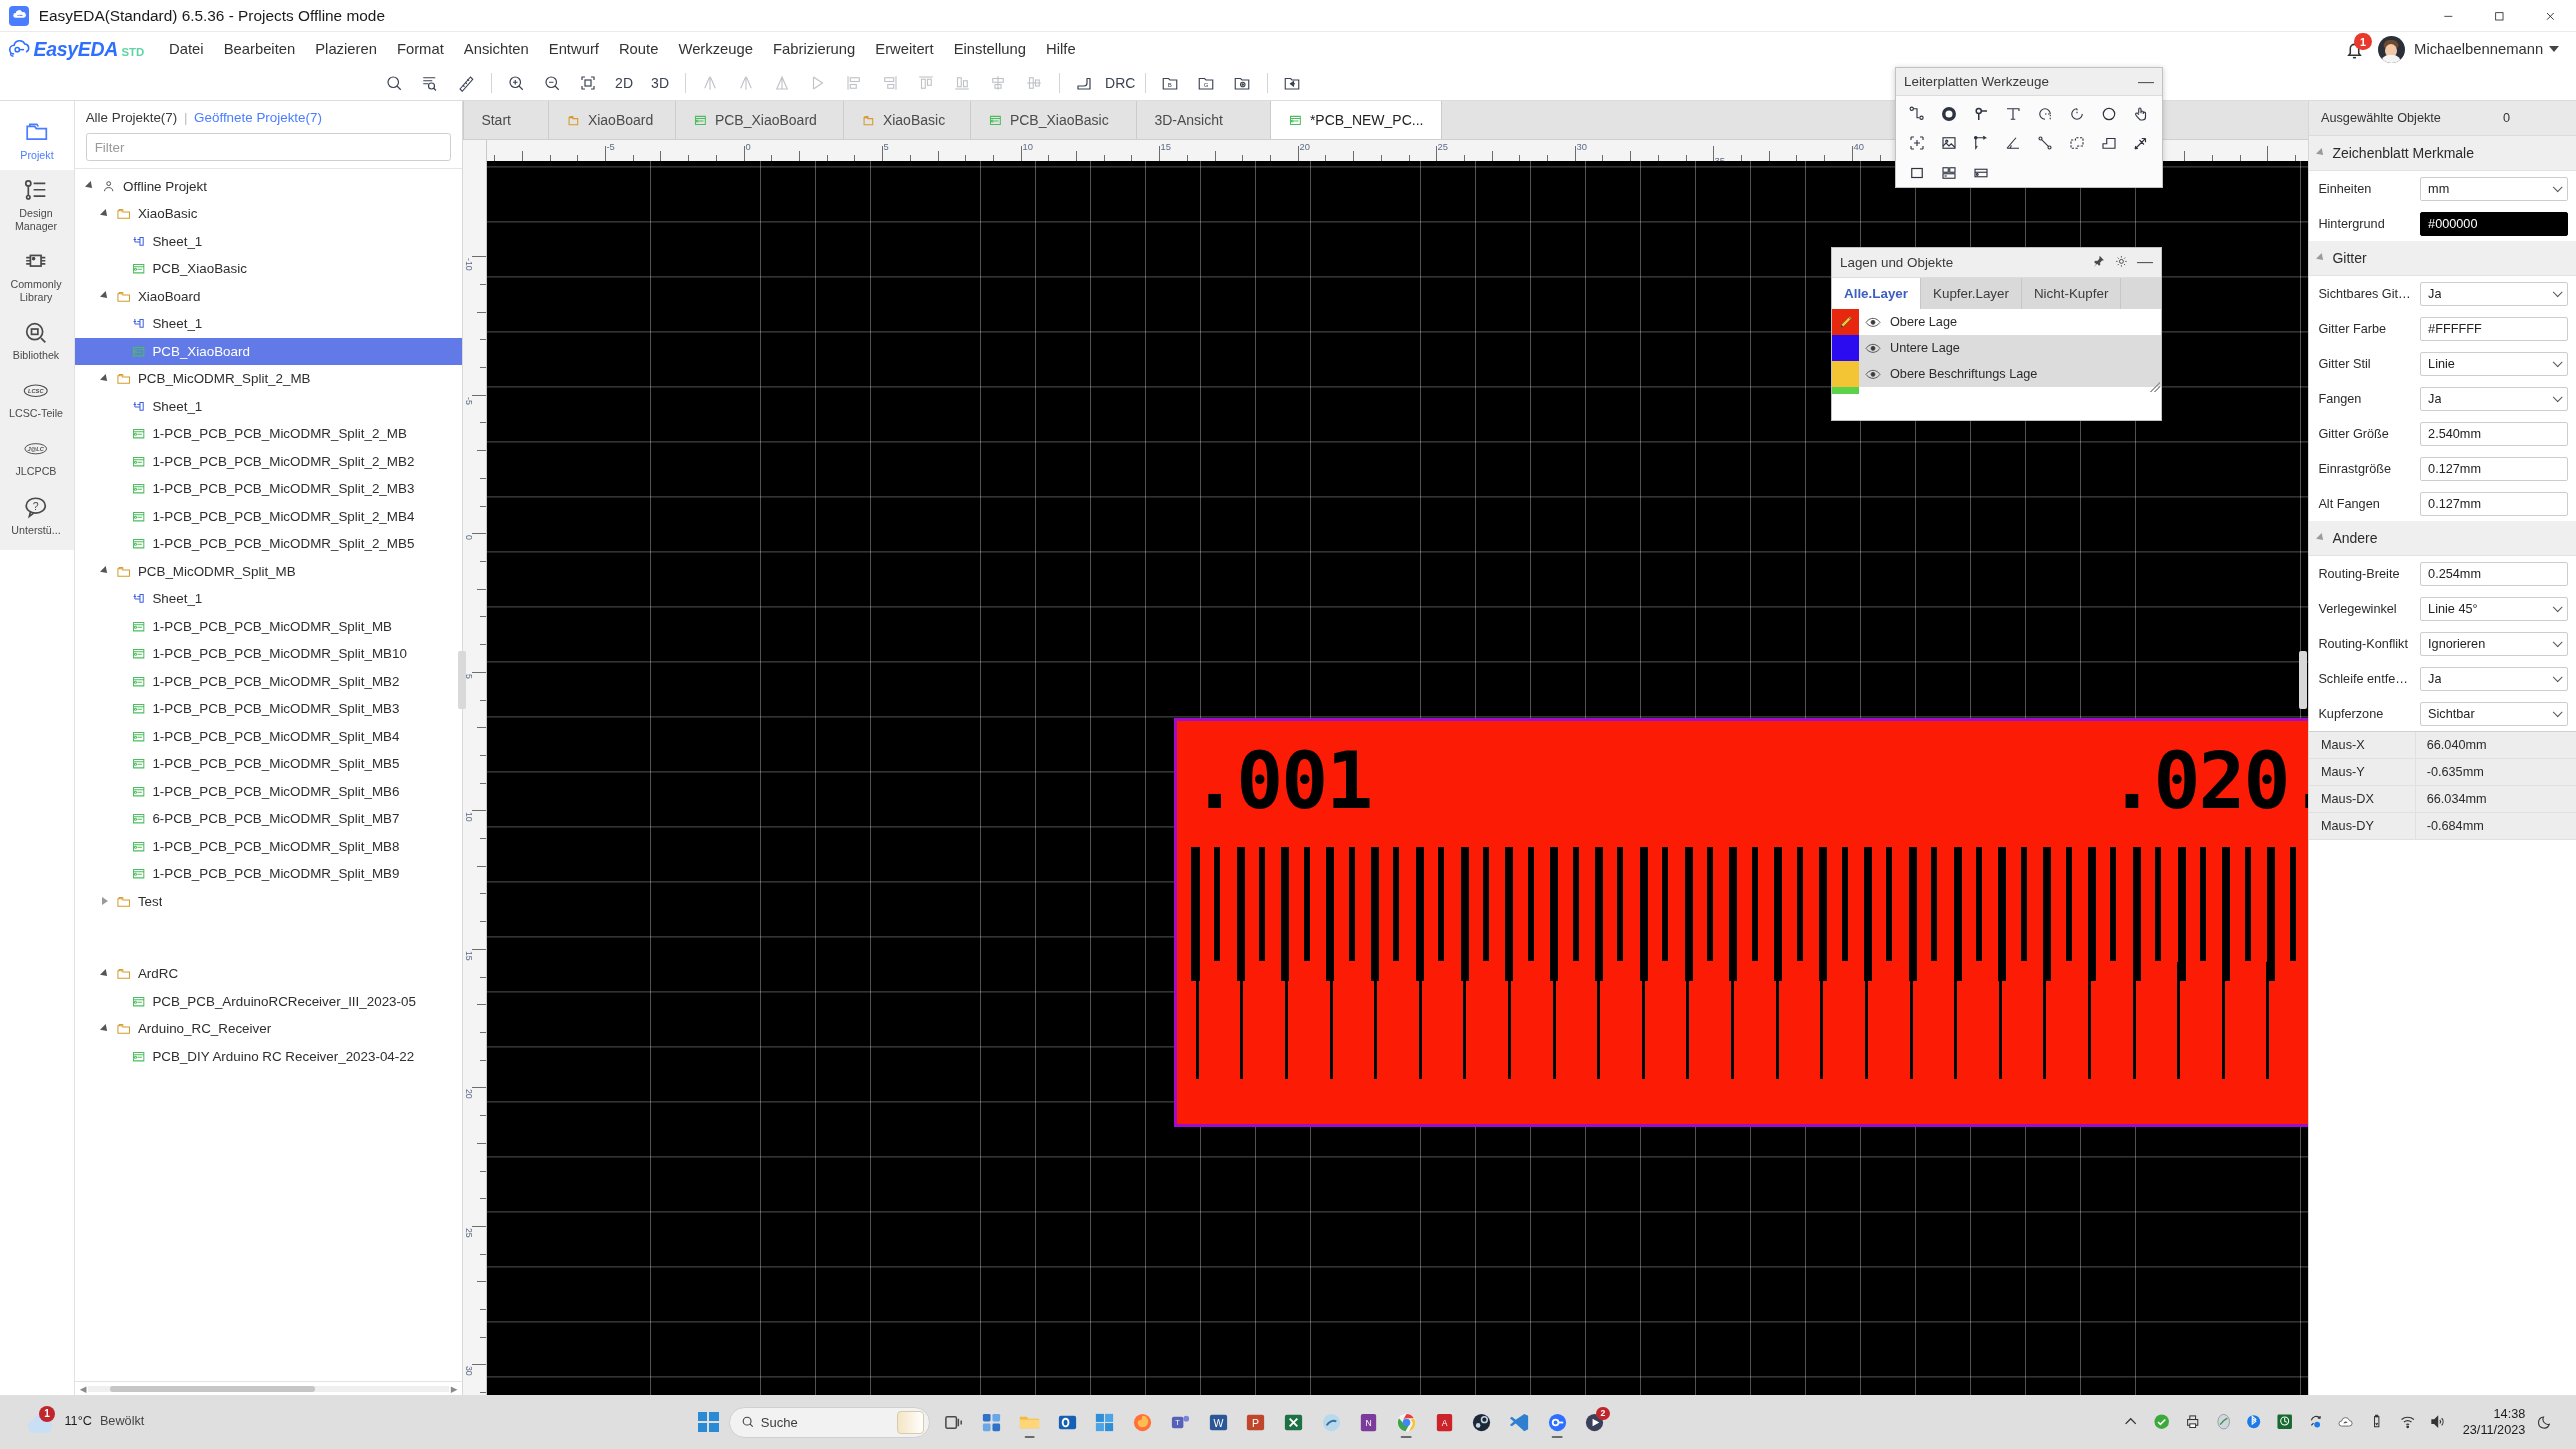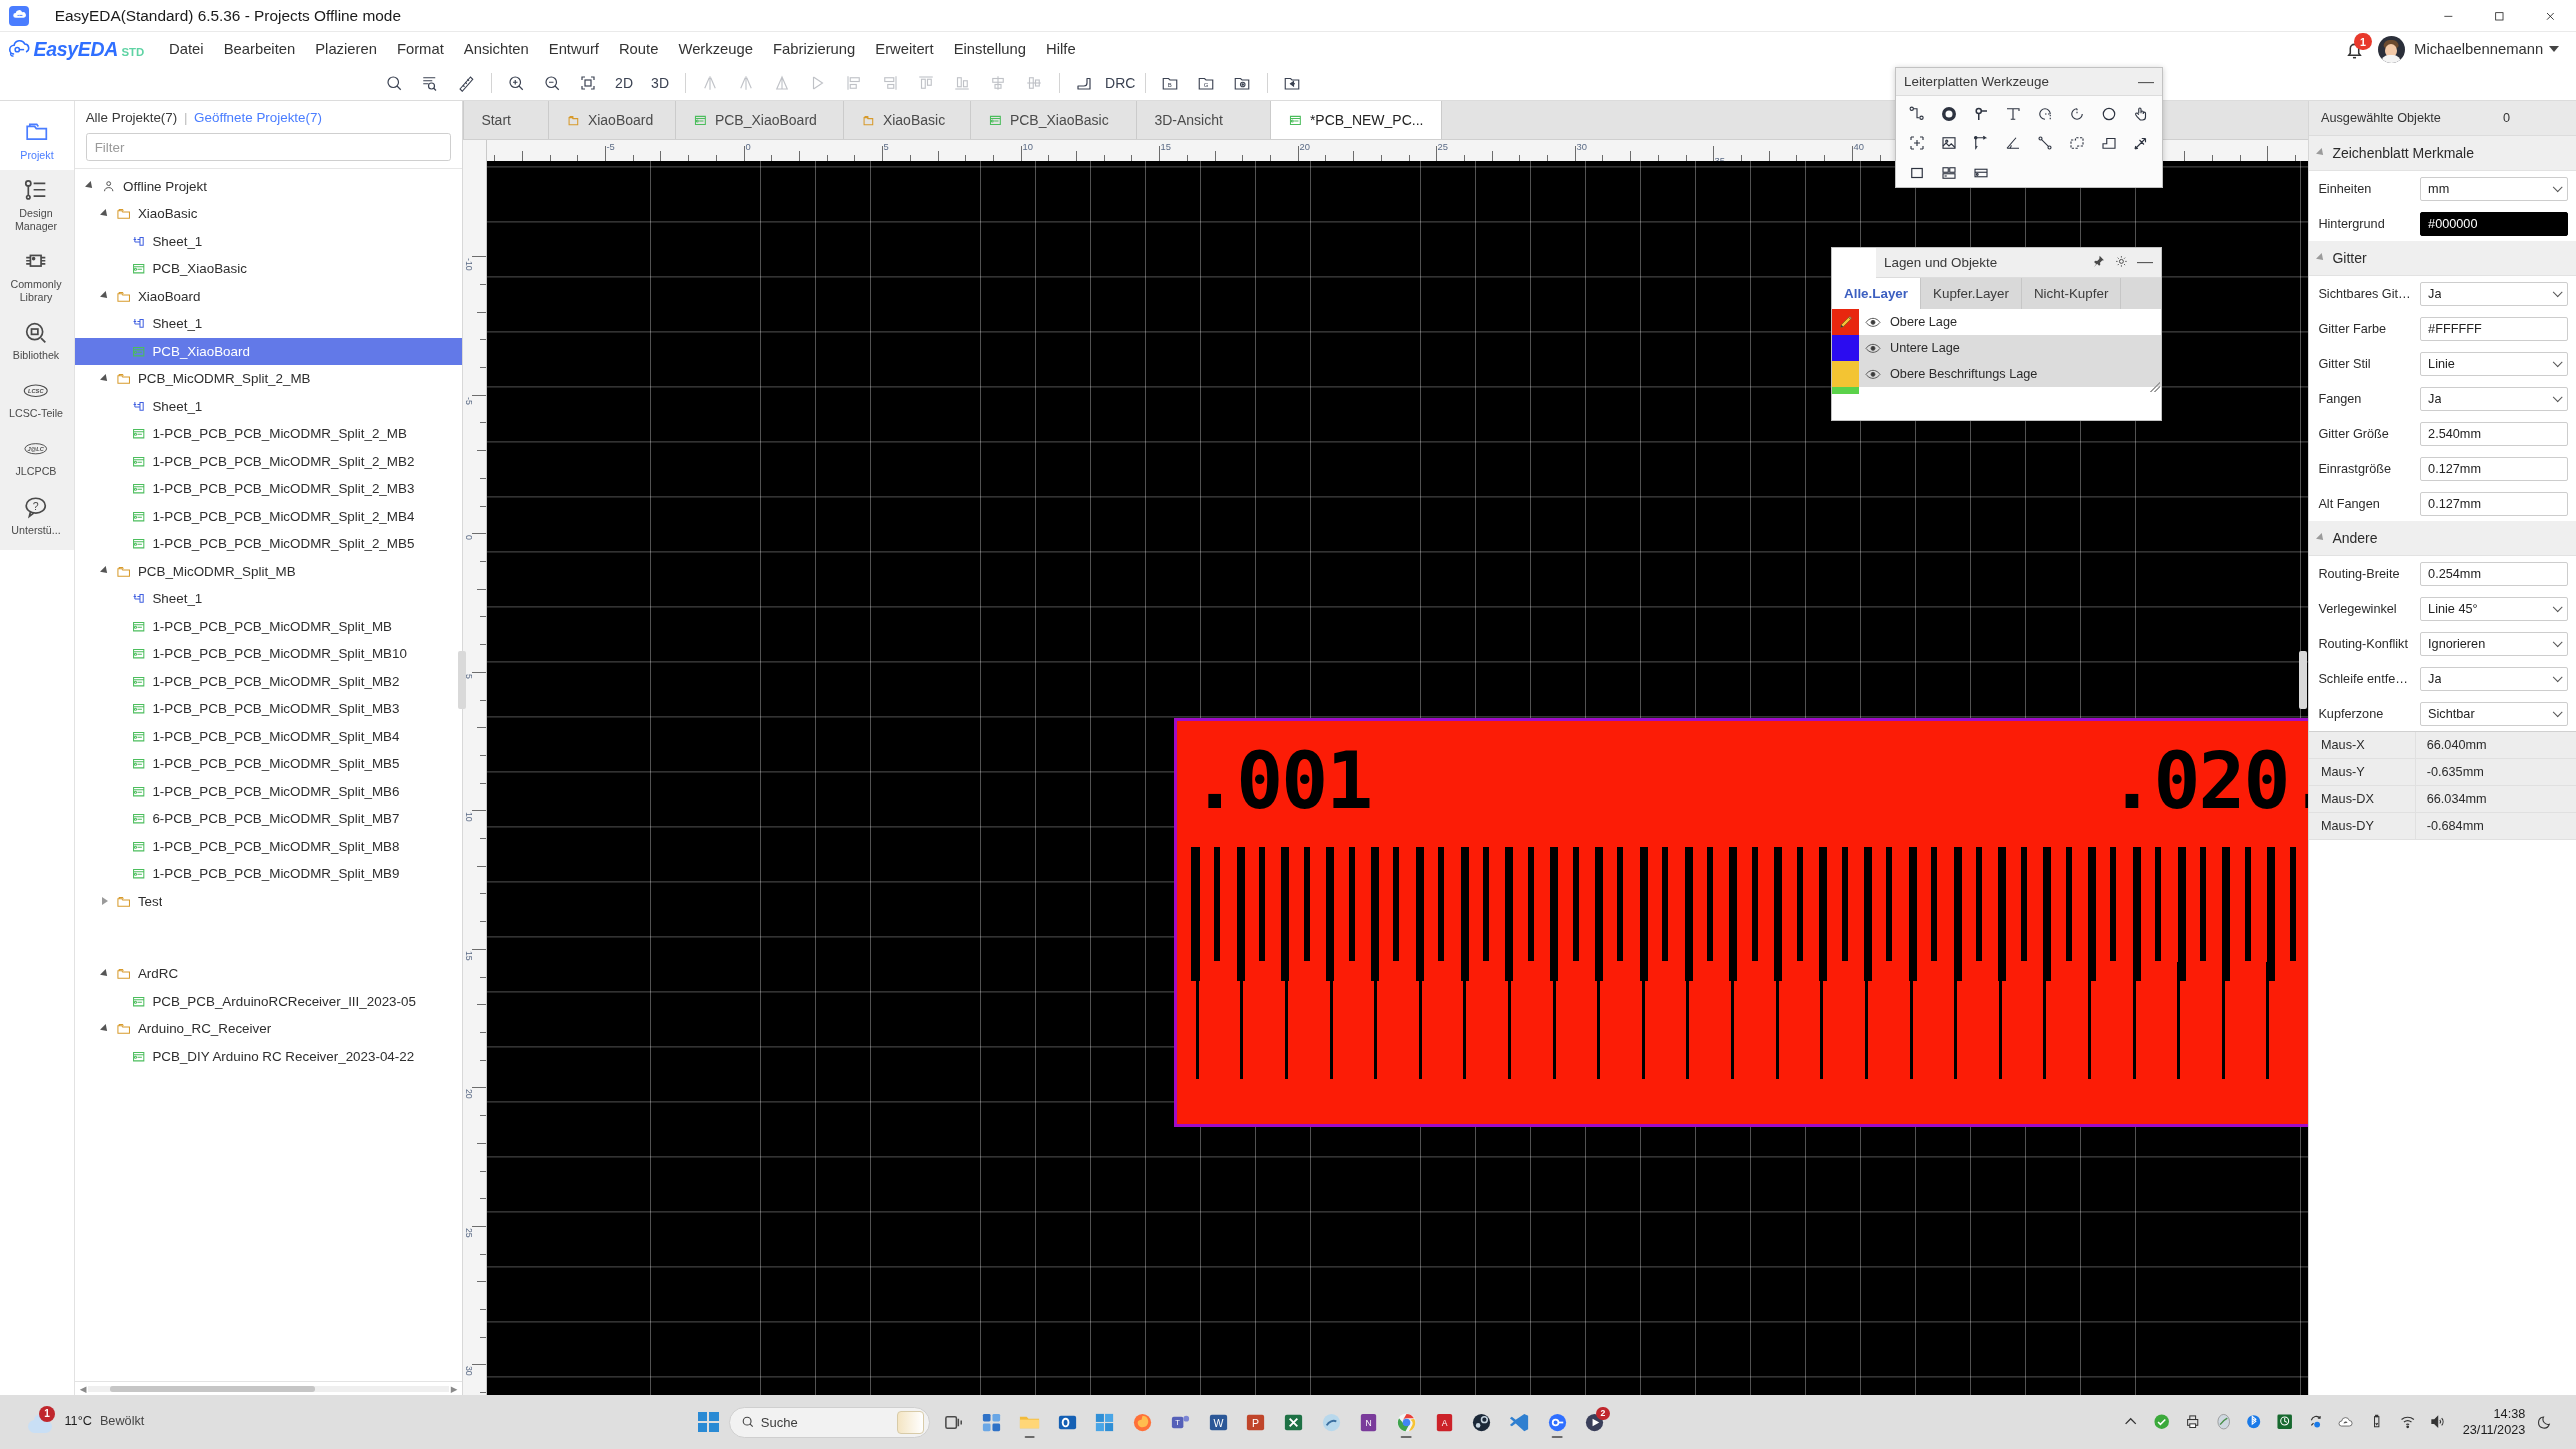--- a/index.html
+++ b/index.html
@@ -10,21 +10,20 @@
     overflow: hidden; background: #fff;
     -webkit-font-smoothing: antialiased;
   }
   body { position: relative; }
 
   
   #titlebar {
     position: absolute; left: 0; top: 0; width: 2576px; height: 32px;
     background: #ffffff; display: flex; align-items: center;
     border-bottom: 0.7px solid #eaeaea;
-    gap: 16px;
   }
   #titlebar .tb-icon {
     width: 20px; height: 20px; margin-left: 9.4px; border-radius: 4px;
     background: #4a7dff; display: flex; align-items: center; justify-content: center;
     flex: none;
   }
   #titlebar .tb-icon svg { width: 14.8px; height: 14.8px; }
   #titlebar .tb-title {
     margin-left: 9.4px; font-size: 15.4px; color: #1a1a1a; white-space: nowrap;
   }
@@ -244,21 +243,21 @@
   }
   #pcbtools .ft-grid svg { width: 18px; height: 18px; }
 
   
   #layerspanel {
     position: absolute; left: 1831px; top: 247px; width: 331px; height: 174px;
     background: #fff; border: 0.7px solid #c2c2c2; box-shadow: 0 1.3px 6px rgba(0,0,0,0.2);
   }
   #layerspanel .lp-head {
     height: 30px; background: #efefef; border-bottom: 0.7px solid #dcdcdc;
-    display: flex; align-items: center; padding: 0 8px; font-size: 13.4px; color: #3a3a3a; margin-left: 44px;
+    display: flex; align-items: center; padding: 0 8px; font-size: 13.4px; color: #3a3a3a;
   }
   #layerspanel .lp-actions { margin-left: auto; display: flex; align-items: center; gap: 8px; }
   #layerspanel .lp-actions svg { width: 14.8px; height: 14.8px; color: #4a4a4a; }
   #layerspanel .lp-min { font-size: 16px; color: #555; line-height: 1; }
   #layerspanel .lp-tabs { display: flex; height: 31px; background: #d9d9d9; }
   #layerspanel .lp-tab {
     display: flex; align-items: center; padding: 0 12px; font-size: 13.4px; color: #3c3c3c;
     border-right: 0.7px solid #c6c6c6;
   }
   #layerspanel .lp-tab.active { background: #fff; color: #3c5fc0; font-weight: bold; }

